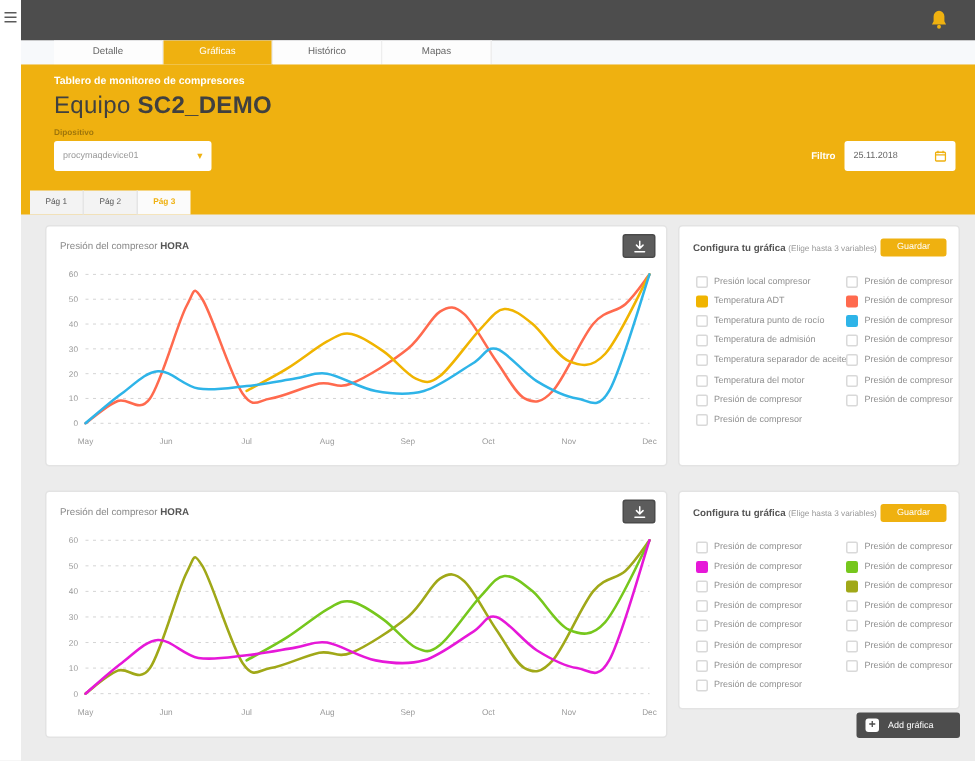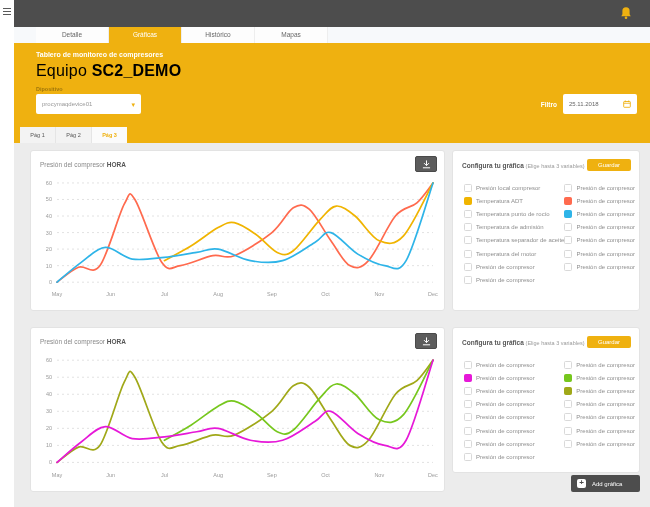--- a/index.html
+++ b/index.html
@@ -12,21 +12,21 @@
   
   #topbar{position:absolute;left:14px;top:0;right:0;height:27px;background:#4d4d4d;}
   .bell{position:absolute;right:18px;top:6px;width:12px;height:14px;}
   
   #navtabs{position:absolute;left:14px;top:27px;right:0;height:16px;background:#f7f9fb;display:flex;padding-left:22px;box-sizing:border-box;}
   .navtab{width:72px;height:16px;line-height:16px;text-align:center;font-size:6.5px;color:#666;background:#fdfdfd;border-right:1px solid #eee;cursor:pointer;}
   .navtab.active{background:#efb110;color:#fff;}
   
   #header{position:absolute;left:14px;top:43px;right:0;height:100px;background:#efb110;}
   .board-title{position:absolute;left:22px;top:8px;font-size:7px;font-weight:bold;color:#fff;}
-  .equipo{position:absolute;left:22px;top:19px;font-size:16px;color:#000000;letter-spacing:.2px;}
+  .equipo{position:absolute;left:22px;top:19px;font-size:16px;color:#404040;letter-spacing:.2px;}
   .equipo b{font-weight:800;}
   .dev-label{position:absolute;left:22px;top:43px;font-size:5.5px;font-weight:bold;color:rgba(0,0,0,.35);}
   .select{position:absolute;left:22px;top:51px;width:105px;height:20px;background:#fff;border-radius:2px;
           display:flex;align-items:center;justify-content:space-between;padding:0 6px;box-sizing:border-box;}
   .select .val{font-size:6px;color:#999;}
   .select .caret{font-size:7px;color:#efb110;line-height:1;}
   .filter{position:absolute;right:13px;top:51px;display:flex;align-items:center;gap:6px;}
   .filter-label{font-size:6.5px;font-weight:bold;color:#fff;}
   .date-box{width:74px;height:20px;background:#fff;border-radius:2px;display:flex;align-items:center;justify-content:space-between;padding:0 6px;box-sizing:border-box;}
   .date-box .val{font-size:6px;color:#666;}

